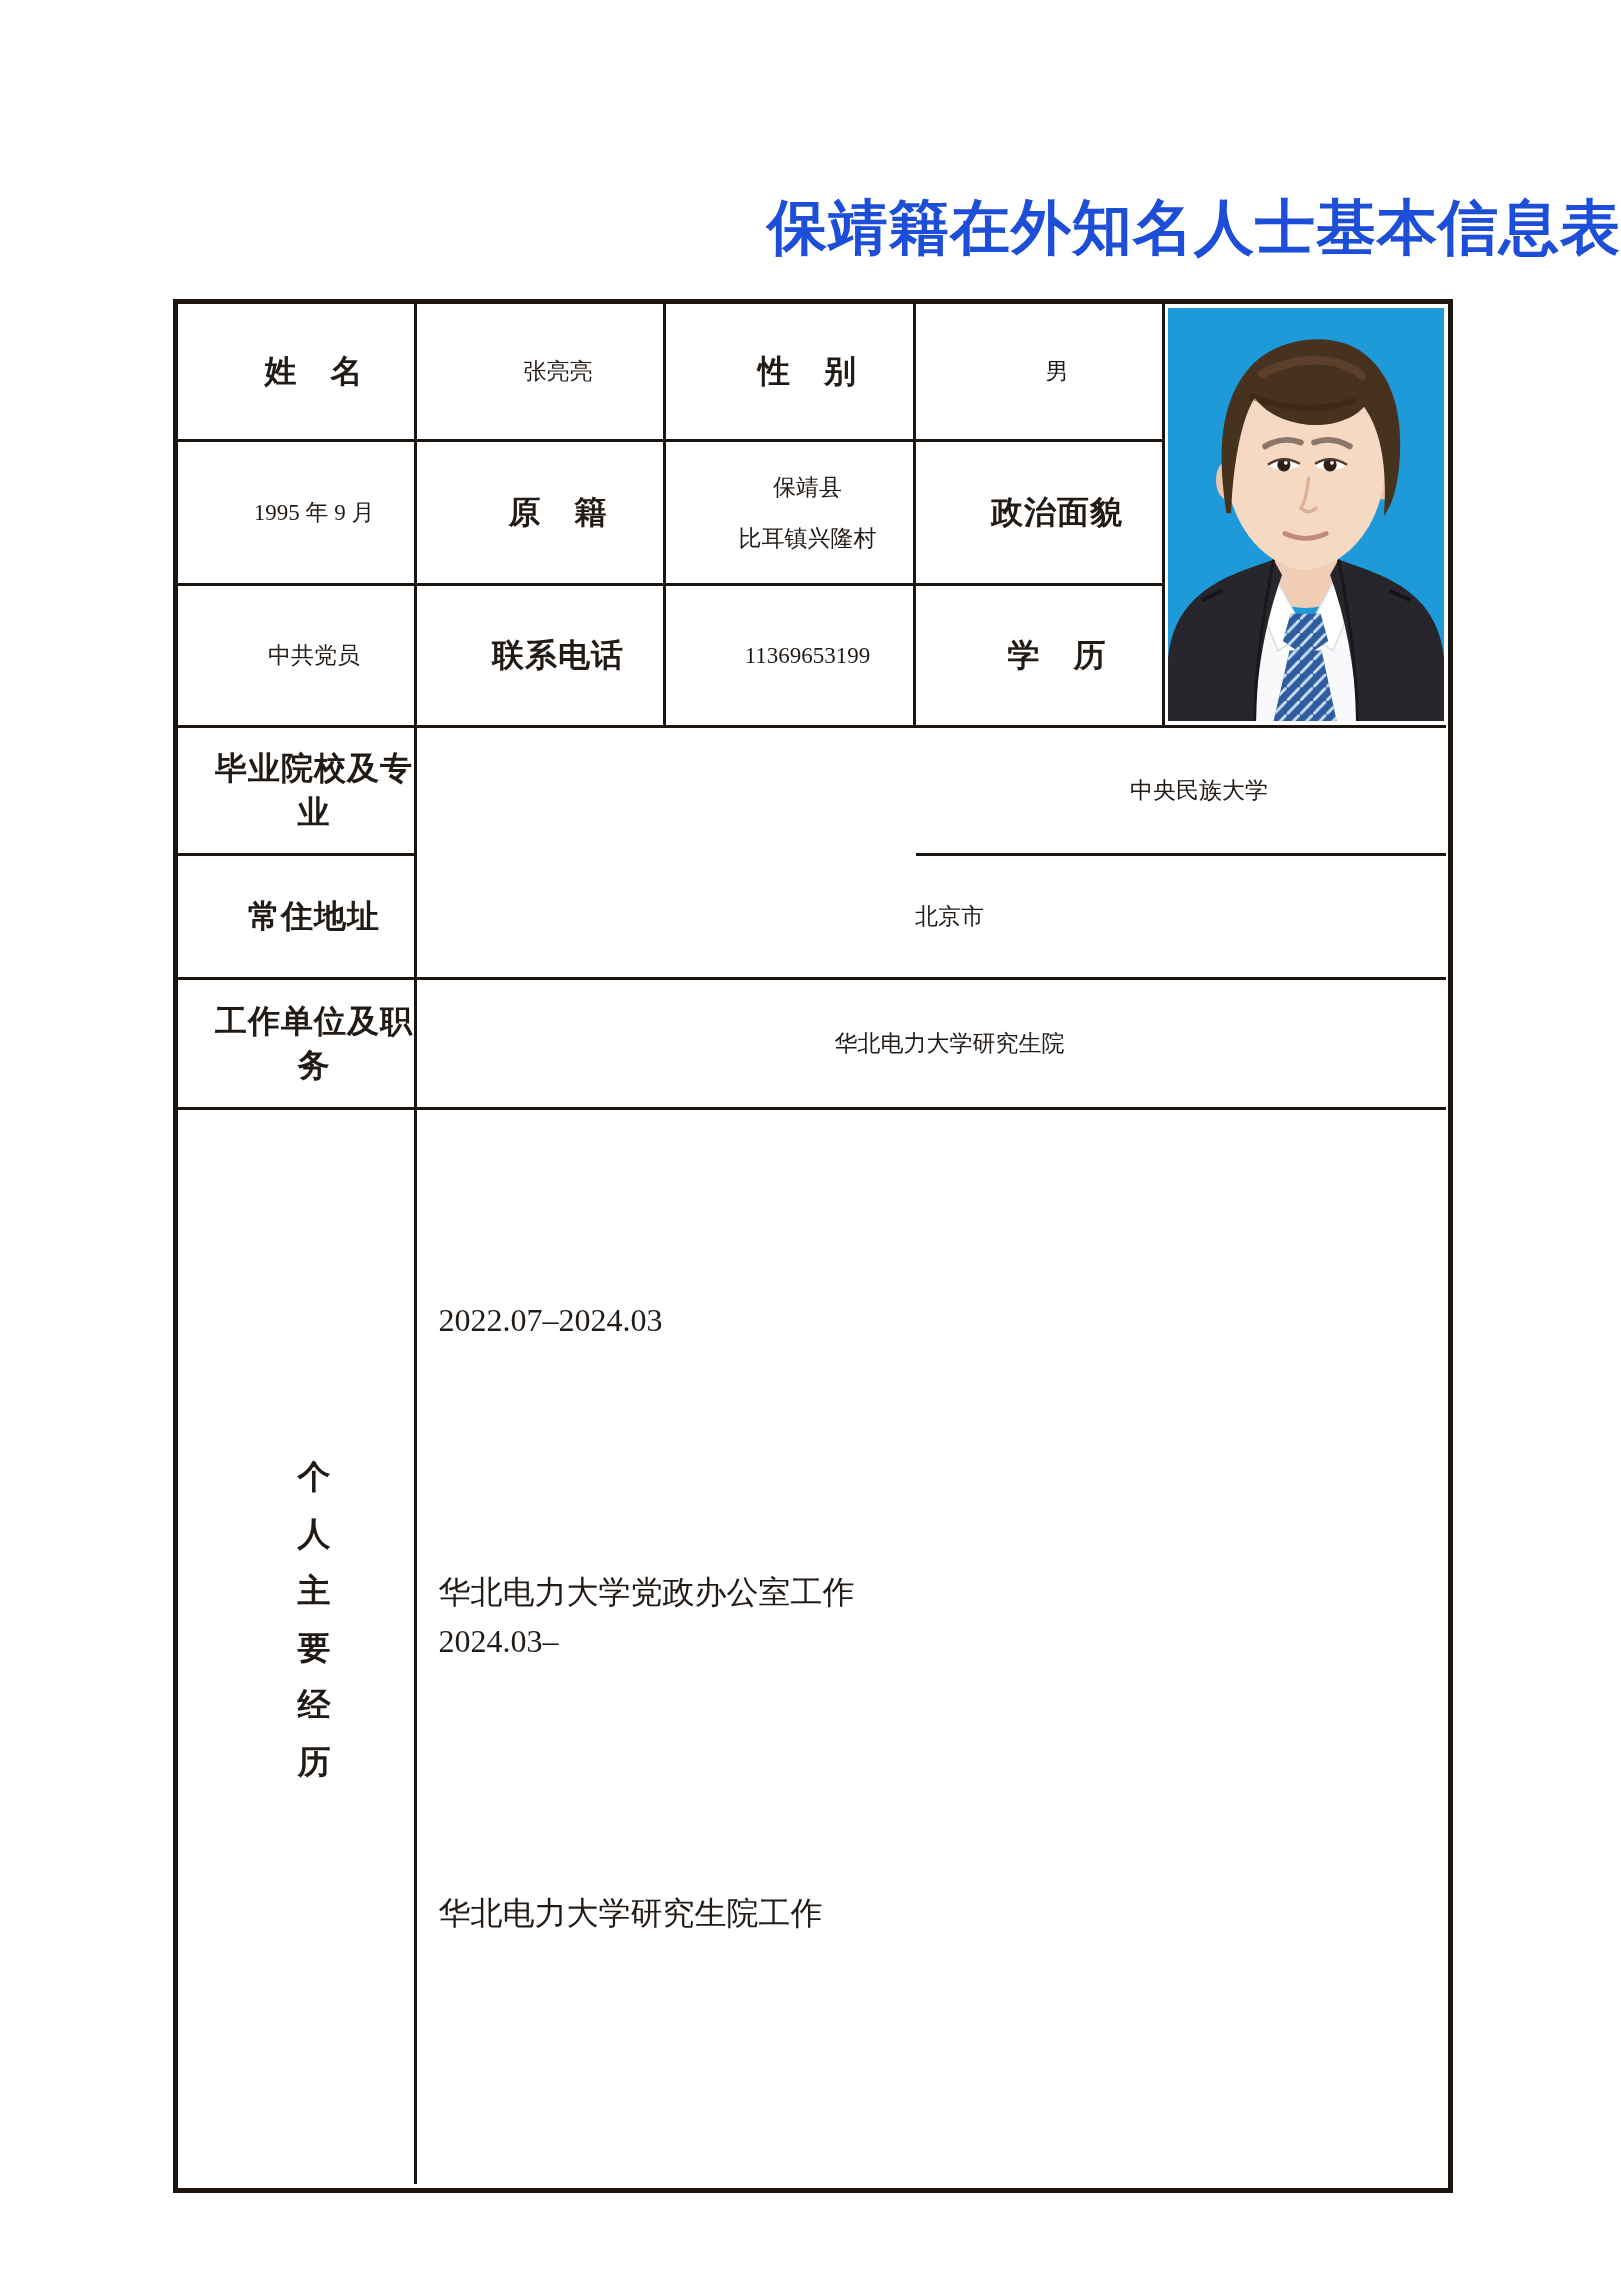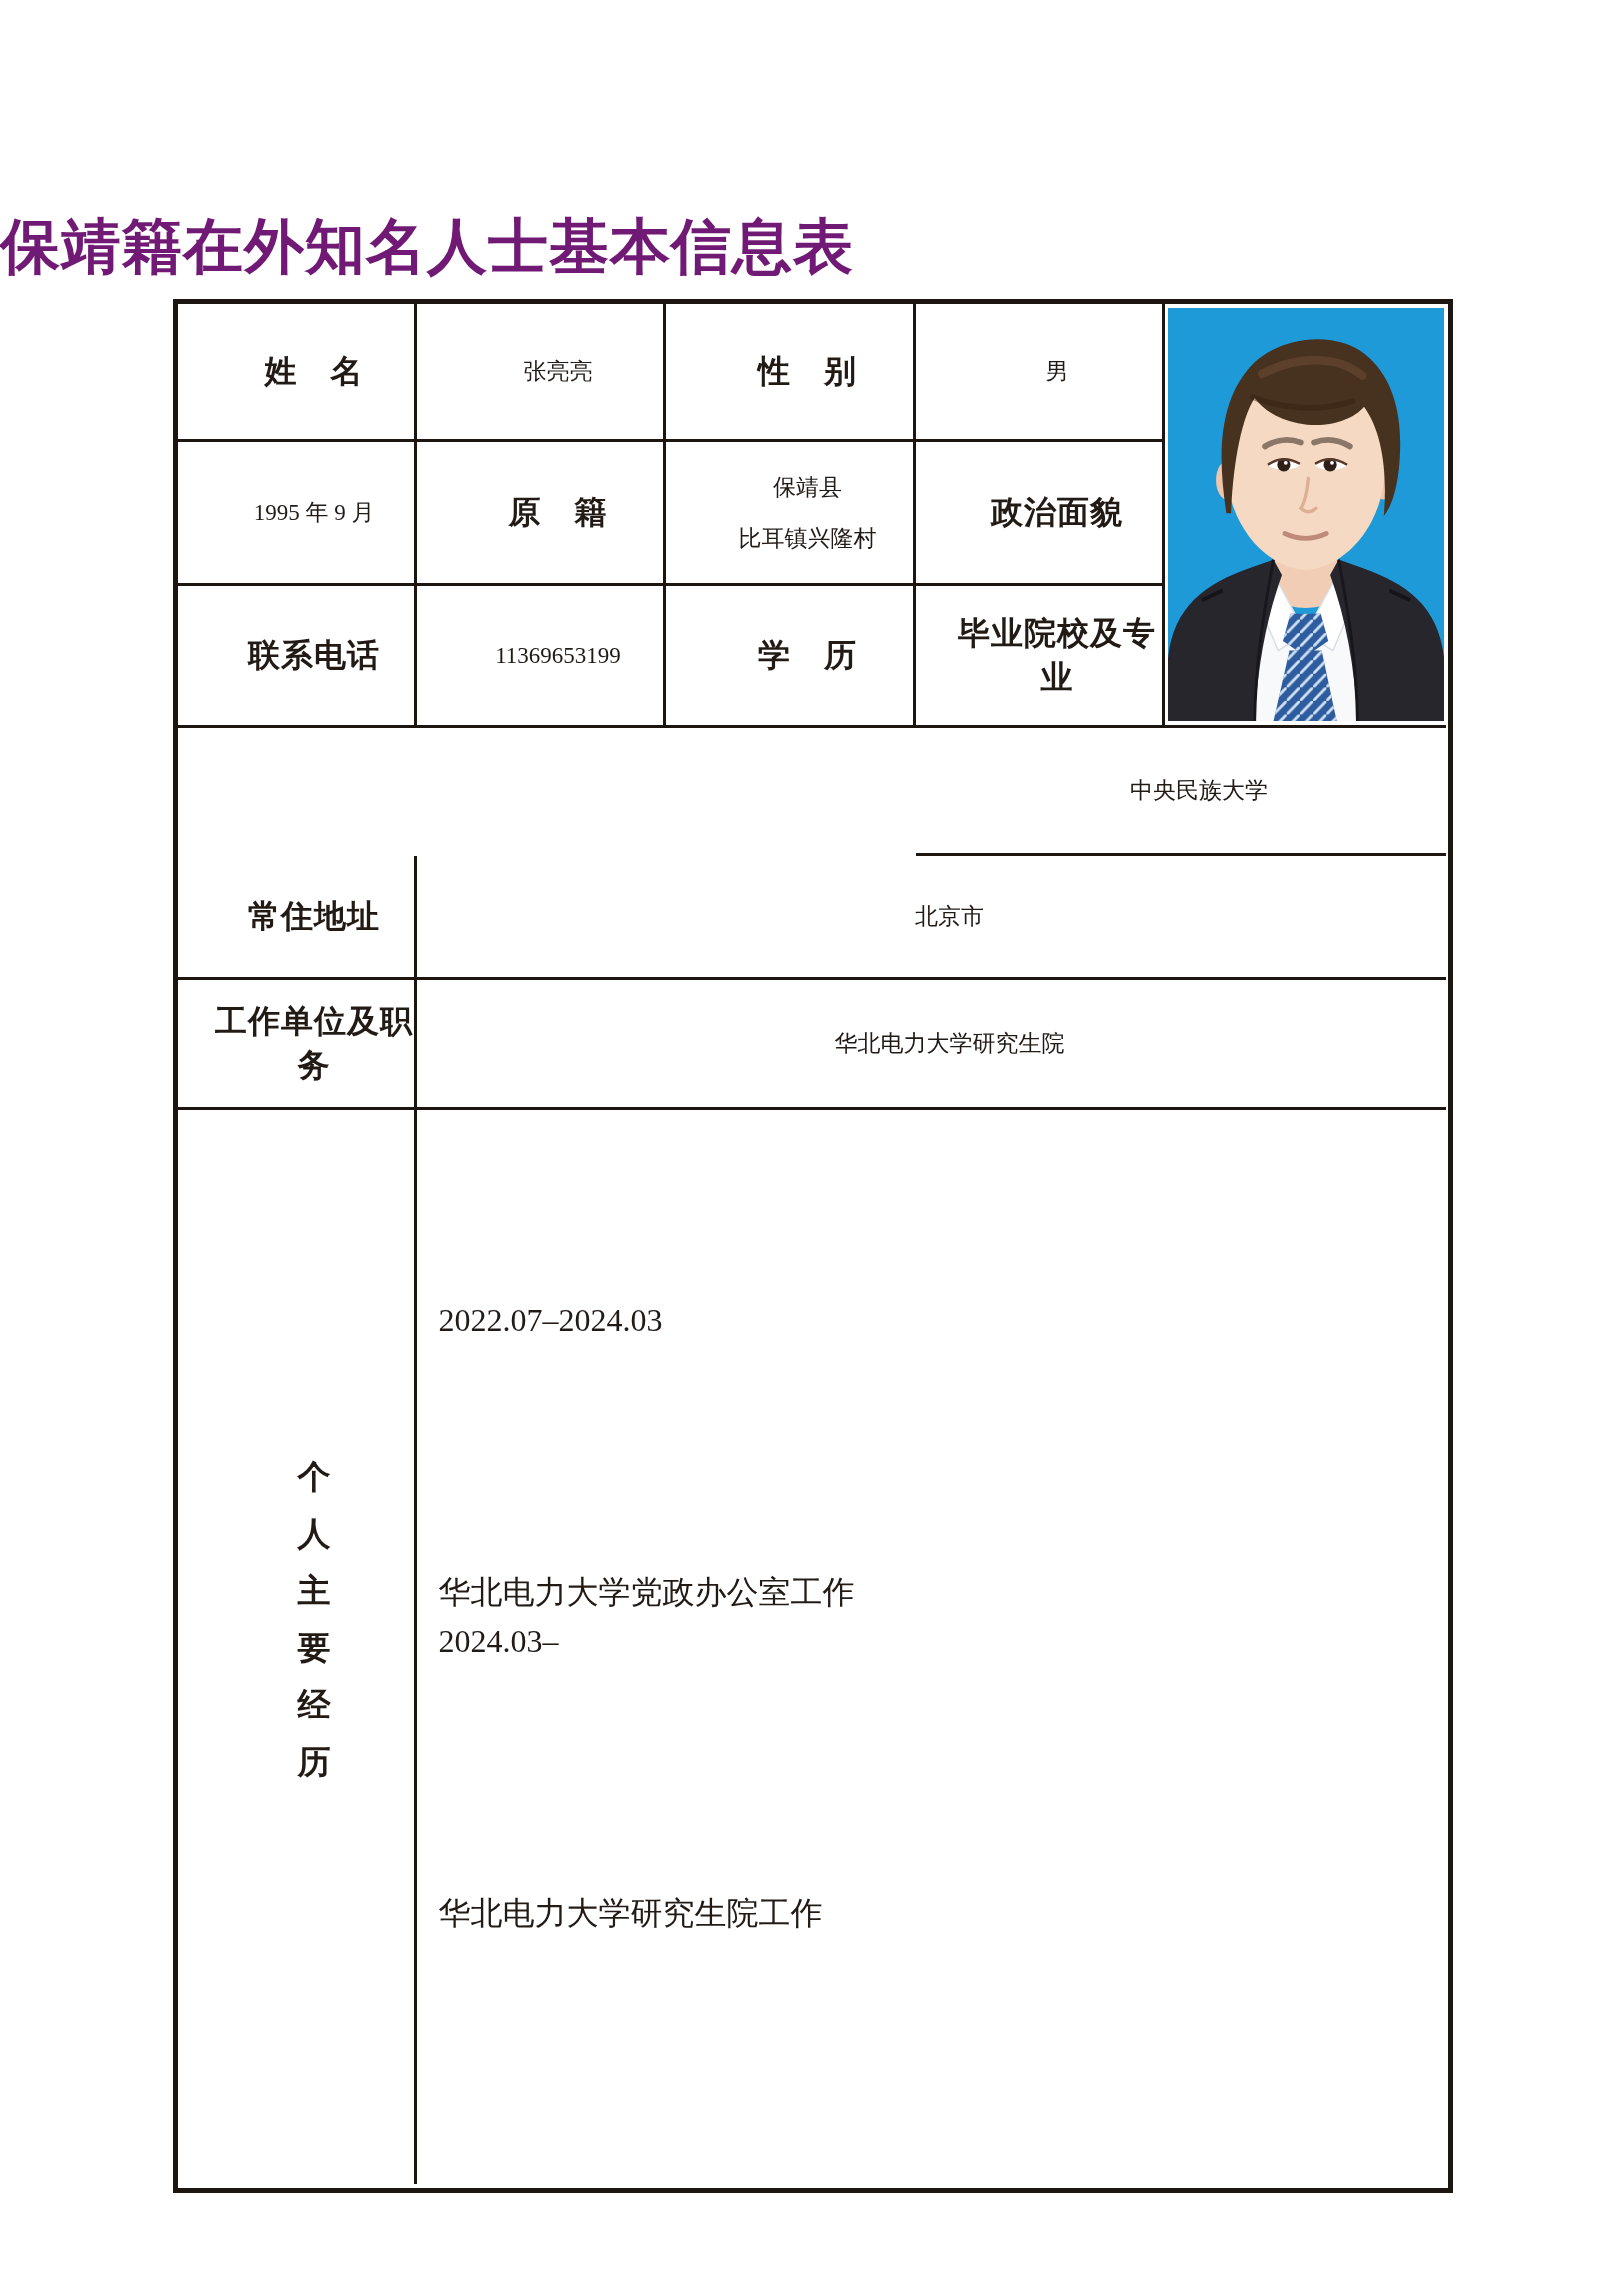--- a/index.html
+++ b/index.html
@@ -2,23 +2,23 @@
 <html><head>
 <meta charset="utf-8">
 <style>
   html,body{margin:0;padding:0;}
   body{
     width:1621px;height:2293px;position:relative;background:#ffffff;
     font-family:"Liberation Serif","DejaVu Serif",serif;color:#221a15;
     overflow:hidden;
   }
   .title{
-    position:absolute;top:203px;left:0;width:1621px;height:88px;
-    text-align:left;font-size:60px;font-weight:700;letter-spacing:1px;
-    font-family:"Liberation Serif","DejaVu Serif",serif;color:#701a75;
+    position:absolute;top:184px;left:0;width:1621px;height:88px;
+    text-align:right;font-size:60px;font-weight:700;letter-spacing:1px;
+    font-family:"Liberation Serif","DejaVu Serif",serif;color:#1d4ed8;
     line-height:88px;
   }
   .doc-table{
     position:absolute;left:173px;top:299px;width:1280px;height:1894px;
     box-sizing:border-box;border:5.9px solid #1d1510;
     display:grid;
     grid-template-columns:239px 249px 250px 249px 281px;
     grid-template-rows:138px 144px 142px 128px 124px 130px 1074px;
     background:#ffffff;
   }
@@ -130,20 +130,21 @@
   <div class="cell val">1995 年 9 月</div>
   <div class="cell lbl">原　籍</div>
   <div class="cell val val-2line">
     <div>
       <div>保靖县</div>
       <div>比耳镇兴隆村</div>
     </div>
   </div>
 
   <div class="cell lbl">政治面貌</div>
+  <div class="cell val">中共党员</div>
   <div class="cell lbl">联系电话</div>
   <div class="cell val">11369653199</div>
 
   <div class="cell lbl">学　历</div>
   <div class="cell lbl">毕业院校及专业</div>
   <div class="cell val no-r" style="grid-column:4 / 6;">中央民族大学</div>
 
   <div class="cell lbl">常住地址</div>
   <div class="cell val no-r" style="grid-column:2 / 6;">北京市</div>
 

